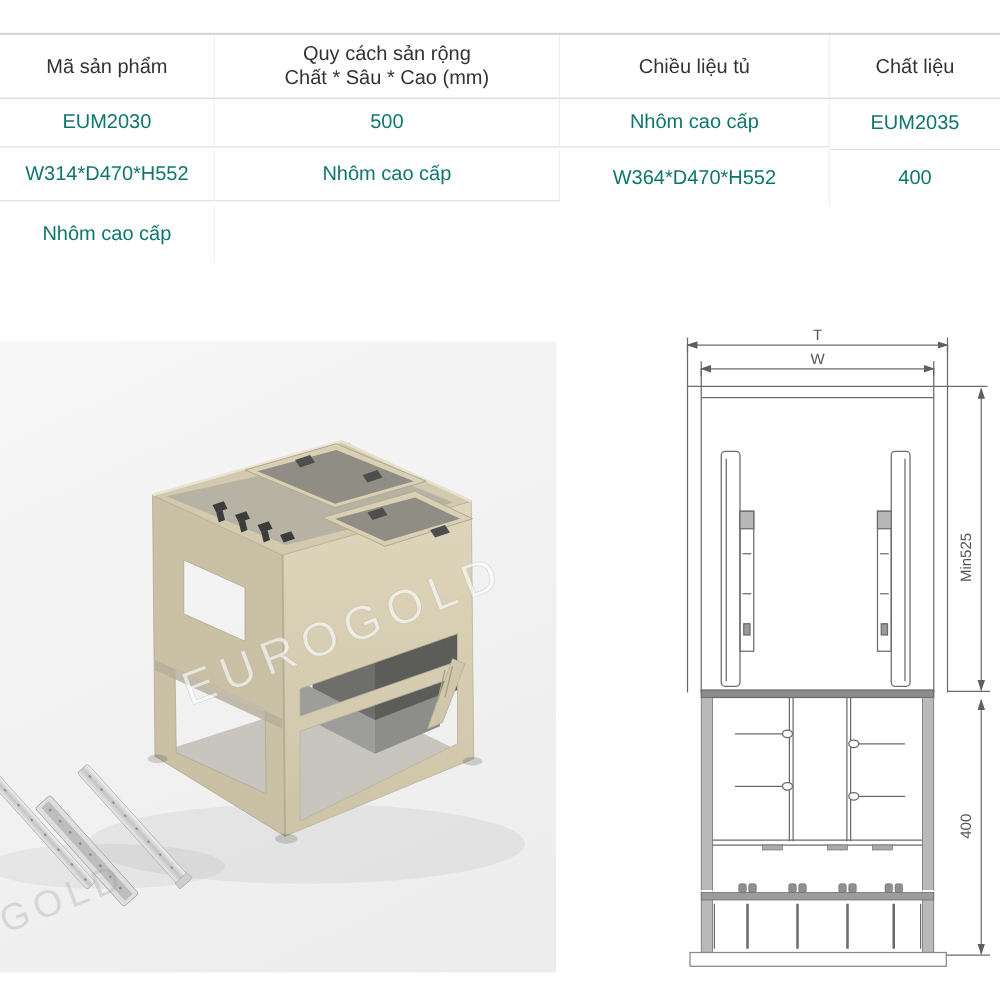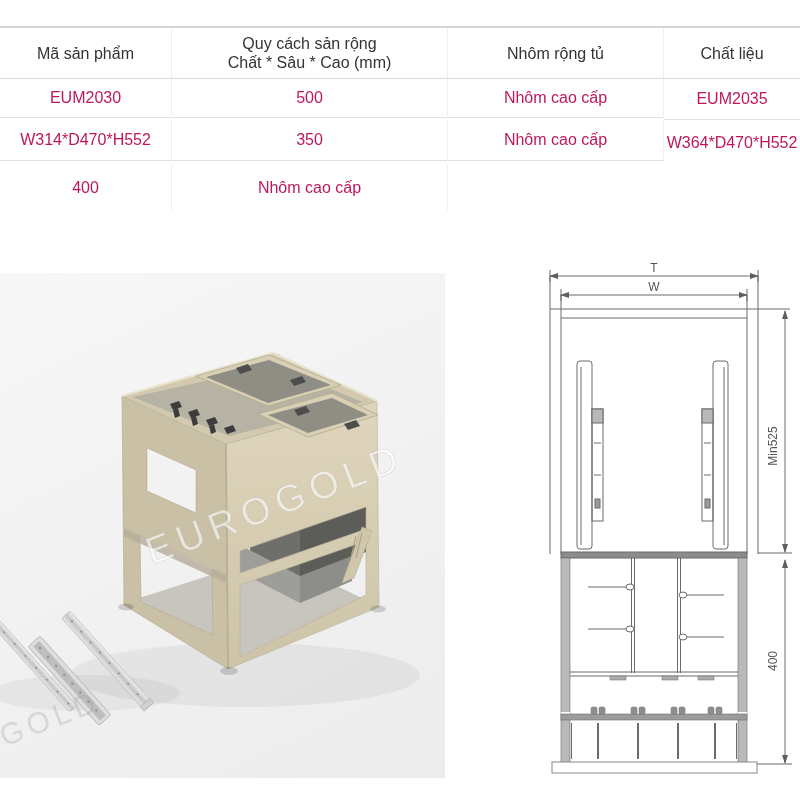--- a/index.html
+++ b/index.html
@@ -3,21 +3,21 @@
 <meta charset="utf-8">
 <style>
   html,body{margin:0;padding:0;background:#fff;}
   .screen{position:relative;width:800px;height:800px;background:#fff;overflow:hidden;
           font-family:"Liberation Sans","DejaVu Sans",sans-serif;color:#3f3f3f;margin-top:26px;}
   
   .spec-table{position:absolute;left:0;top:0;width:800px;border-top:2px solid #d6d6d6;
               display:grid;grid-template-columns:172px 276px 216px 136px;}
   .cell{display:flex;flex-direction:column;align-items:center;justify-content:center;
         box-sizing:border-box;border-bottom:1px solid #e2e2e2;border-right:1px solid #efefef;
-        font-size:16px;color:#be185d;text-align:center;}
+        font-size:16px;color:#0f766e;text-align:center;}
   .cell:nth-child(4n){border-right:none;justify-content:center;}
   .hdr{height:51px;border-bottom:1px solid #d8d8d8;color:#333;line-height:19px;}
   .r1{height:39px;} .r2{height:41px;} .r3{height:45px;border-bottom:none;}
   
   .photo{position:absolute;left:0;top:247px;width:445px;height:505px;
          background:linear-gradient(155deg,#f7f7f8 0%,#f1f1f2 55%,#ececed 100%);}
   
   .diagram{position:absolute;left:540px;top:235px;width:260px;height:525px;}
   svg{display:block;}
   .dimtxt{font-size:12px;fill:#555;font-family:"Liberation Sans",sans-serif;}
@@ -29,33 +29,32 @@
 
   <div class="spec-table">
     <div class="cell hdr">
       <span>Mã sản phẩm</span>
     </div>
     <div class="cell hdr">
       <span>Quy cách sản rộng</span>
       <span>Chất * Sâu * Cao (mm)</span>
     </div>
     <div class="cell hdr">
-      <span>Nhôm rộng tủ</span>
+      <span>Chiều liệu tủ</span>
     </div>
     <div class="cell hdr">
       <span>Chất liệu</span>
     </div>
 
     <div class="cell r1">EUM2030</div>
     <div class="cell r1">500</div>
     <div class="cell r1">Nhôm cao cấp</div>
 
     <div class="cell r2">EUM2035</div>
     <div class="cell r2">W314*D470*H552</div>
-    <div class="cell r2">350</div>
     <div class="cell r2">Nhôm cao cấp</div>
 
     <div class="cell r3">W364*D470*H552</div>
     <div class="cell r3">400</div>
     <div class="cell r3">Nhôm cao cấp</div>
   </div>
 
   <div class="photo">
     <svg width="445" height="505" viewBox="0 0 445 505">
       <defs>

